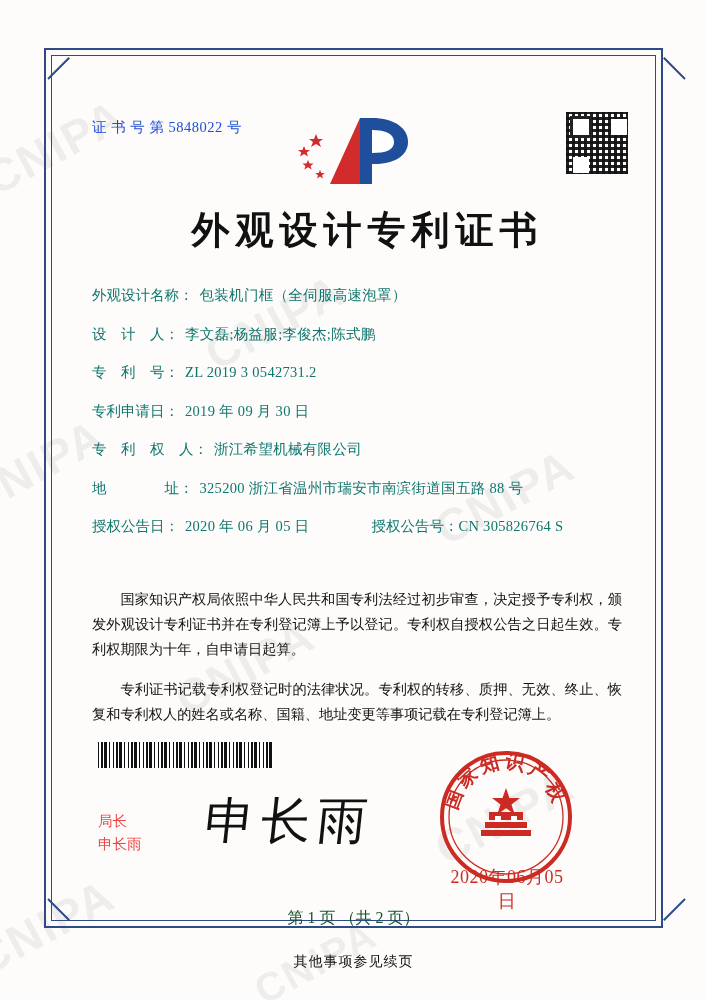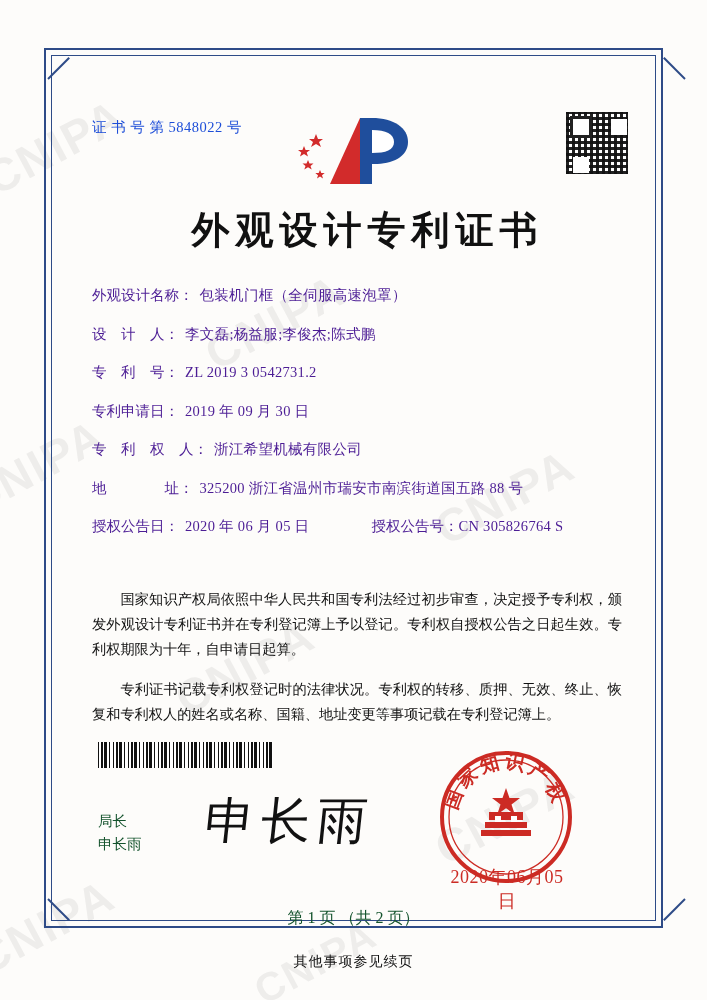--- a/index.html
+++ b/index.html
@@ -142,21 +142,21 @@
   .fields {
     position: absolute;
     left: 92px; top: 286px;
     width: 530px;
   }
   .row {
     display: flex;
     align-items: baseline;
     margin-bottom: 19.5px;
     font-size: 14.5px;
-    color: #4c1d95;
+    color: #0f766e;
   }
   .row .lbl {
     white-space: nowrap;
     margin-right: 6px;
   }
   .row .val {
     white-space: nowrap;
     letter-spacing: 0.3px;
   }
   .row.dual { justify-content: flex-start; }
@@ -187,21 +187,21 @@
       #111 0 1px, #fff 1px 3px, #111 3px 5px, #fff 5px 6px,
       #111 6px 9px, #fff 9px 11px, #111 11px 12px, #fff 12px 15px);
   }
 
   
   .sig-label {
     position: absolute;
     left: 98px; top: 810px;
     font-size: 14.5px;
     line-height: 23px;
-    color: #14532d;
+    color: #ef4444;
   }
   .signature {
     position: absolute;
     left: 205px; top: 788px;
     font-size: 50px;
     color: #111;
     font-family: "DejaVu Serif", serif;
     letter-spacing: 6px;
     transform: skewX(-6deg);
   }

